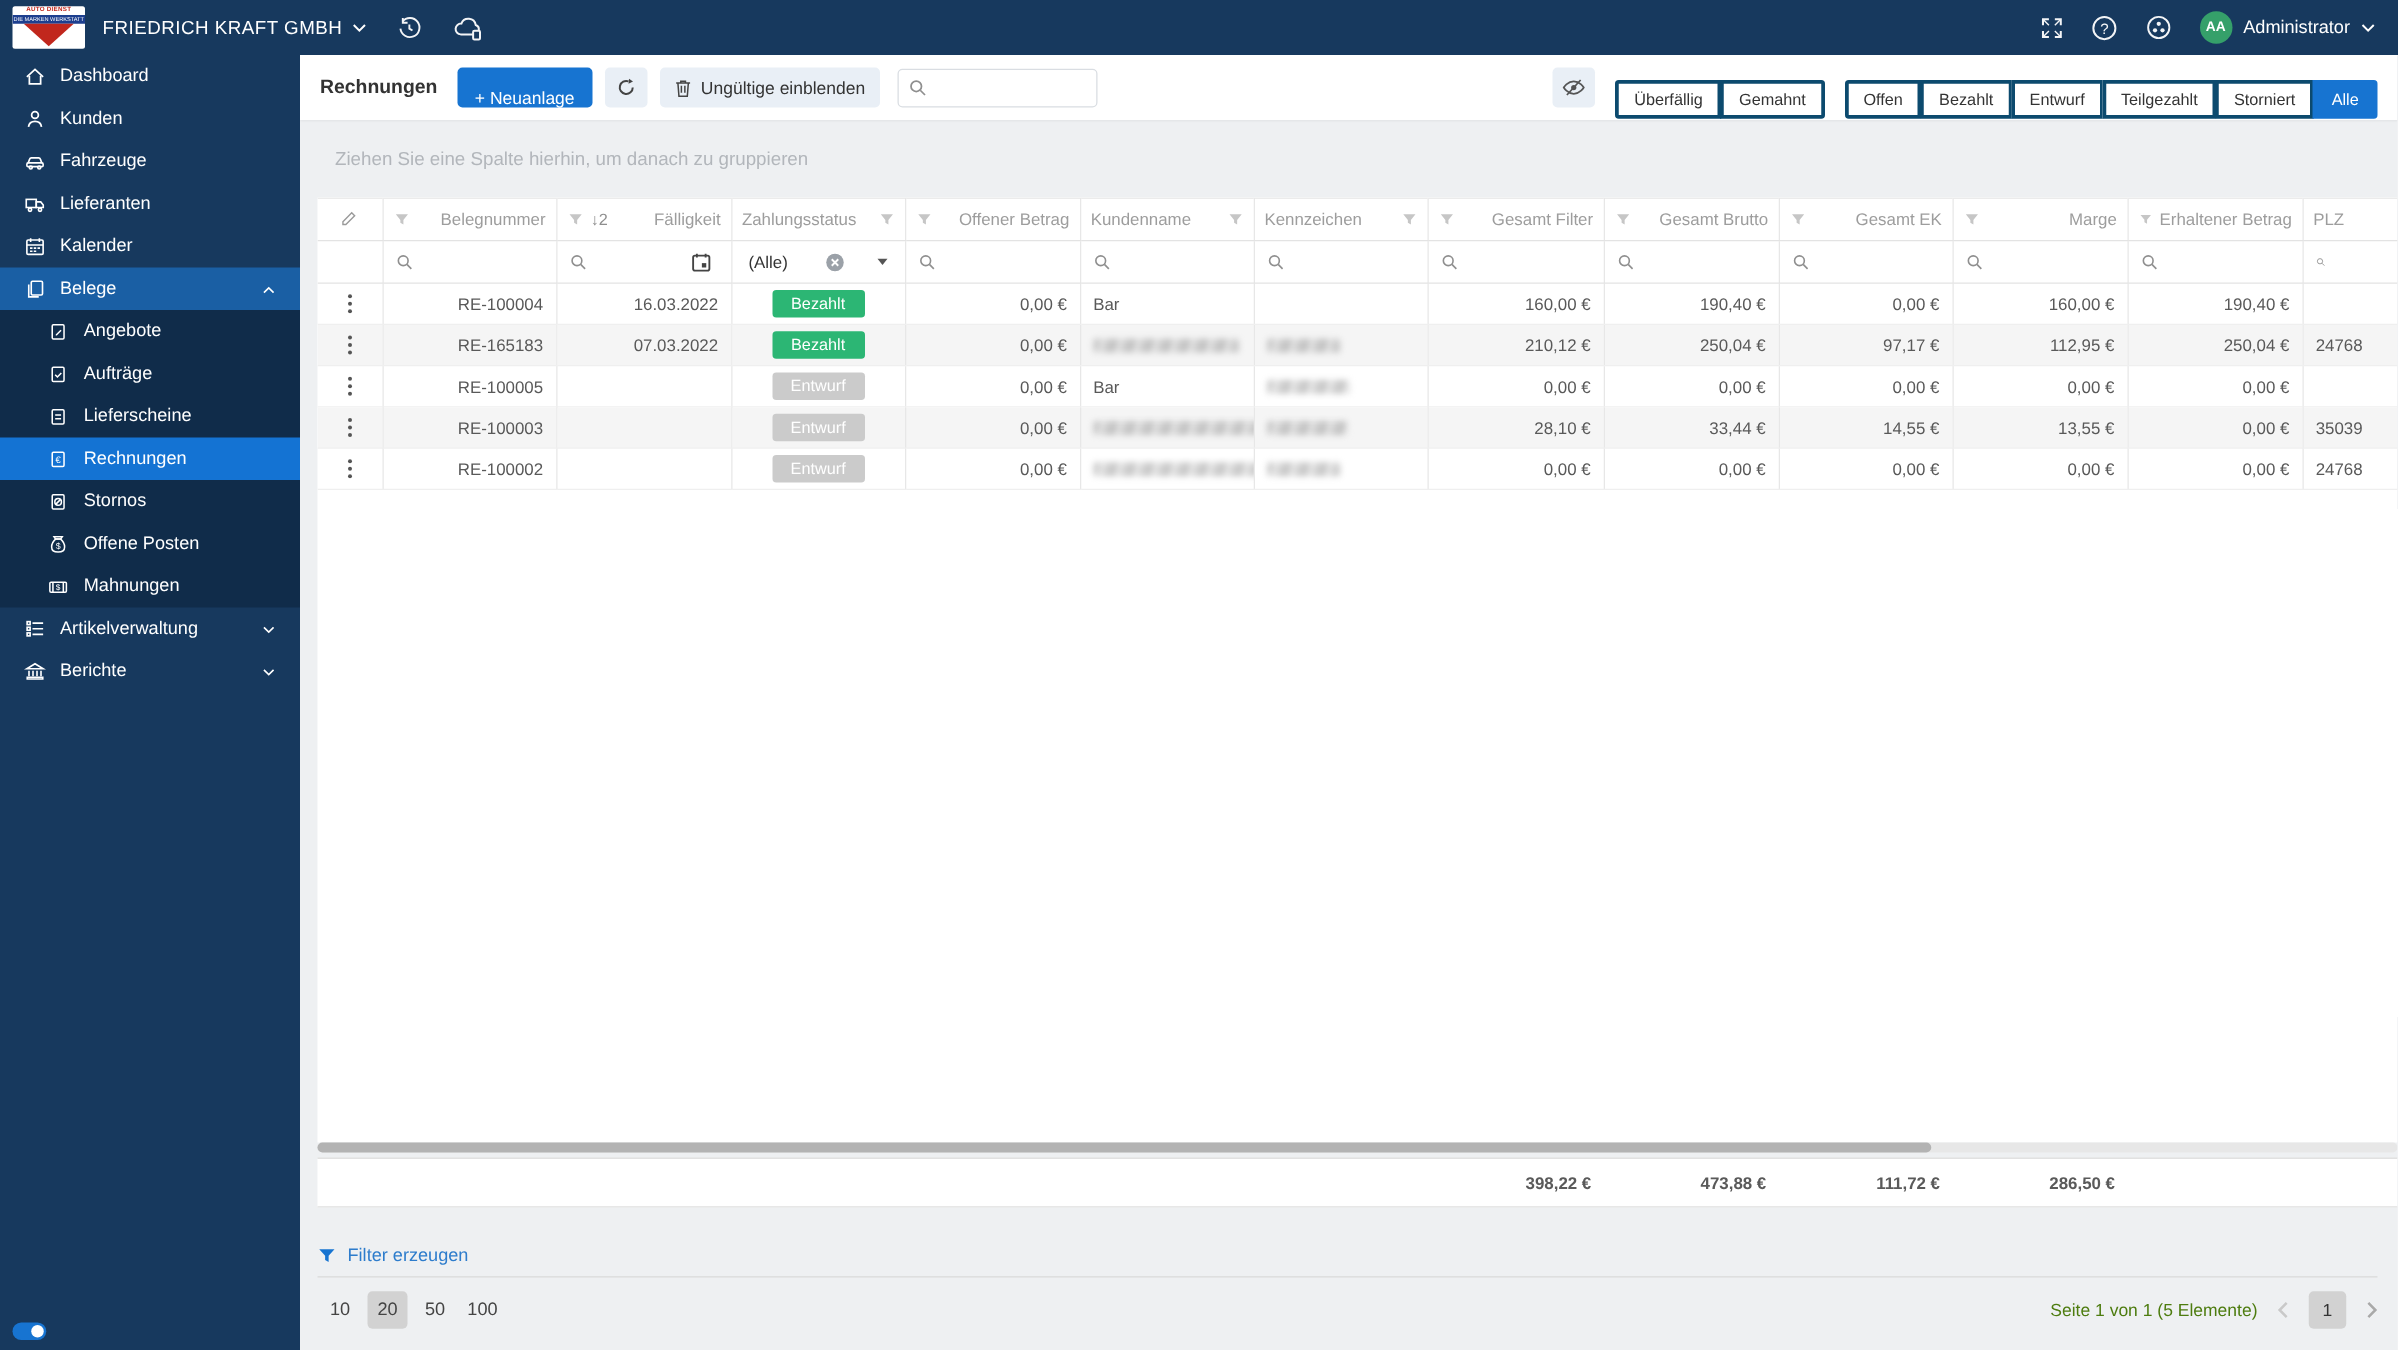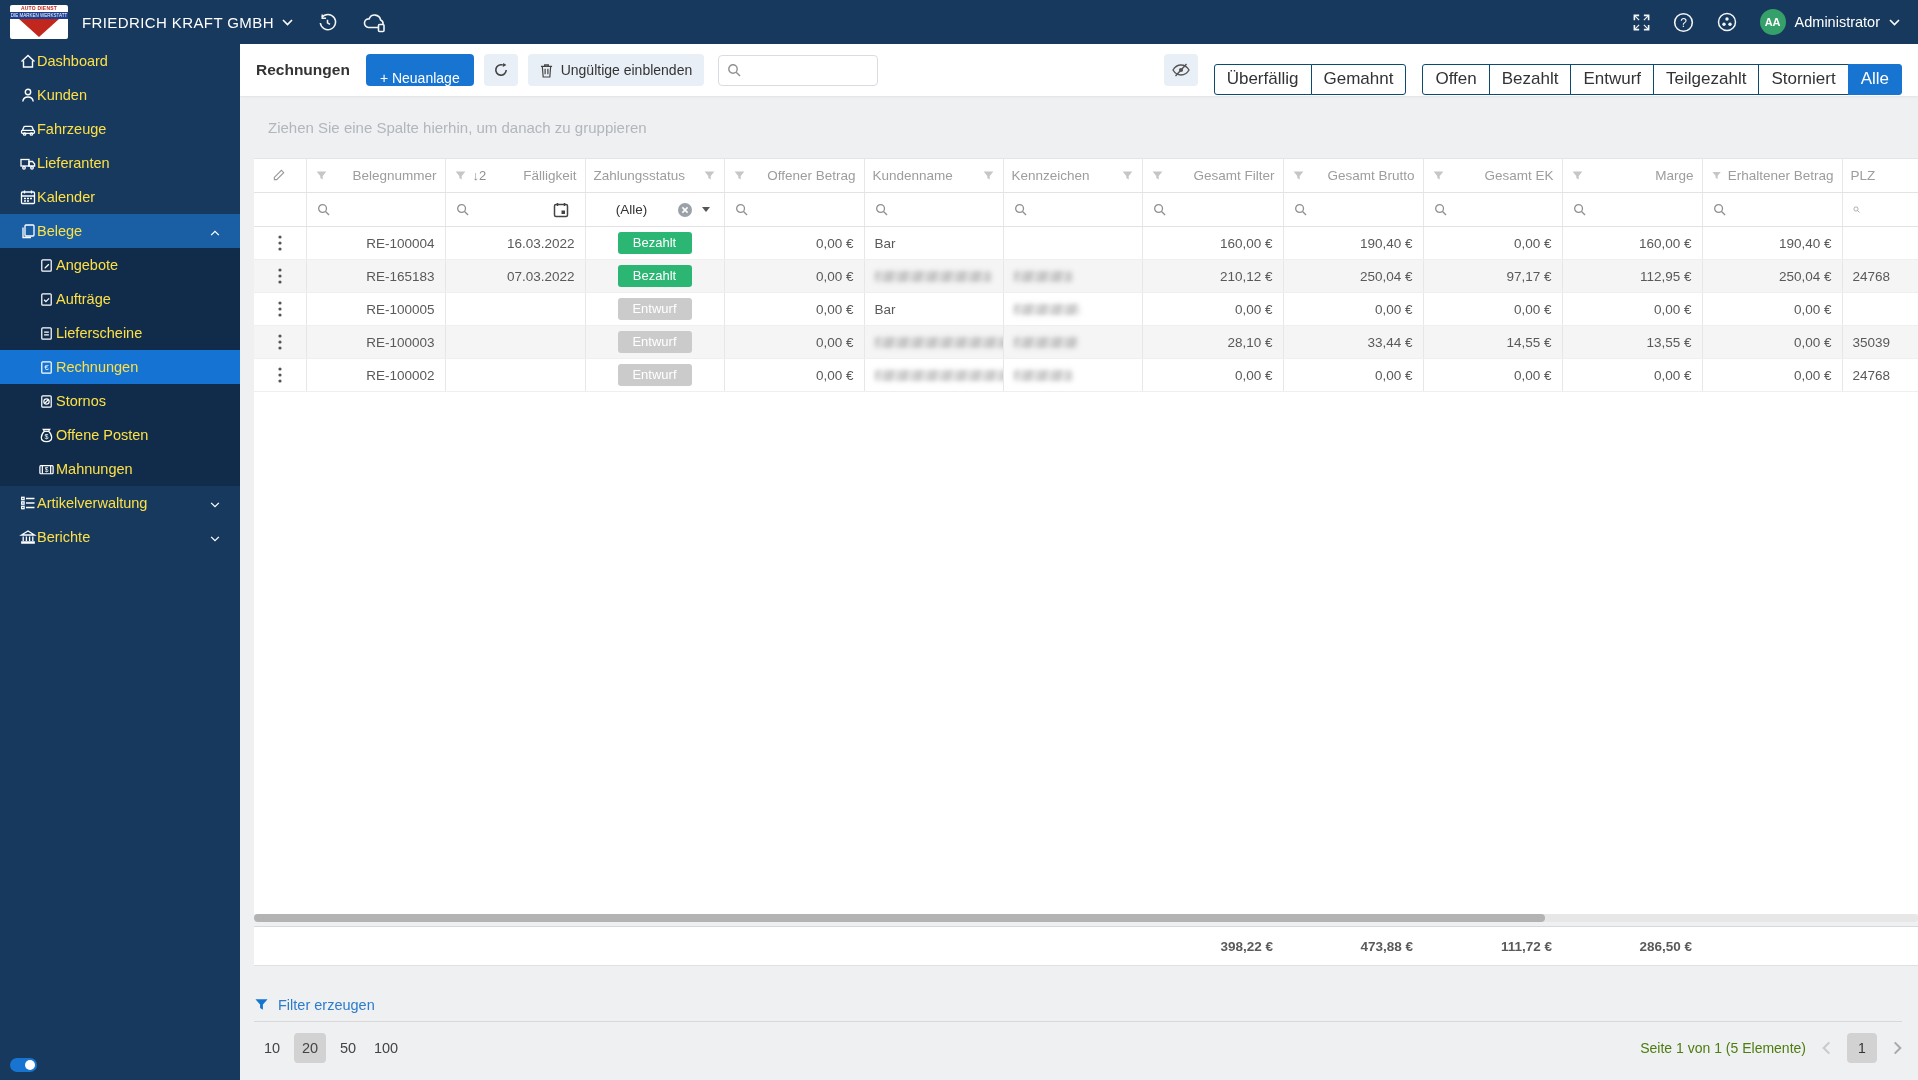--- a/index.html
+++ b/index.html
@@ -19,22 +19,22 @@
   .tb-iconbtn { background:none; border:none; color:#fff; margin-left:24px; cursor:pointer;
     display:flex; align-items:center; opacity:.95; }
   .tb-spacer { flex:1; }
   .tb-right { display:flex; align-items:center; gap:22px; padding-right:18px; }
   .avatar { width:26px; height:26px; border-radius:50%; background:#35A06A; color:#fff;
     font-size:11px; font-weight:bold; display:flex; align-items:center; justify-content:center; }
   .user { display:flex; align-items:center; gap:9px; cursor:pointer; font-size:14.5px; }
 
   
   .sidebar { position:fixed; top:44px; left:0; width:240px; bottom:0; background:#17395E; z-index:20; }
-  .nav-item { height:34px; display:flex; align-items:center; padding-left:18px; 
-    color:#fde047; font-size:14.5px; cursor:pointer; position:relative; }
+  .nav-item { height:34px; display:flex; align-items:center; padding-left:18px; gap:11px;
+    color:#ffffff; font-size:14.5px; cursor:pointer; position:relative; }
   .nav-item .nic { width:19px; display:flex; justify-content:center; }
   .nav-item .chev { position:absolute; right:20px; }
   .nav-item.parent-active { background:#1A5FA4; }
   .submenu { background:#102C4A; }
   .submenu .nav-item { padding-left:37px; }
   .submenu .nav-item.active { background:#1473D3; }
   .sidebar-toggle { position:absolute; left:10px; bottom:8px; width:27px; height:14px;
     background:#1774D1; border-radius:8px; cursor:pointer; }
   .sidebar-toggle .knob { position:absolute; right:2px; top:2px; width:10px; height:10px;
     background:#fff; border-radius:50%; }
@@ -48,43 +48,43 @@
     padding:16px 14px; font-size:14px; cursor:pointer; font-family:inherit; }
   .btn-light { height:32px; background:#E9EFF6; color:#333; border:none; border-radius:4px;
     padding:0 12px; font-size:14px; display:flex; align-items:center; gap:8px; cursor:pointer;
     margin-left:10px; font-family:inherit; }
   .btn-light.sq { width:34px; justify-content:center; padding:0; }
   .searchbox { margin-left:14px; width:160px; height:31px; border:1px solid #D9DDE2; border-radius:4px;
     background:#fff; display:flex; align-items:center; padding:0 8px; gap:7px; }
   .searchbox input { border:none; outline:none; width:110px; font-size:14px; font-family:inherit; background:transparent;}
   .tspacer { flex:1; }
   .seg-group { display:flex; margin-left:16px; }
-  .seg-btn { height:31px; background:#fff; border:1px solid #0c4a6e; margin-left:-1px;
-    padding:0 12px; font-size:17px; color:#333; cursor:pointer; font-family:inherit;margin-top:18px; }
+  .seg-btn { height:31px; background:#fff; border:3px solid #0c4a6e; margin-left:-1px;
+    padding:0 12px; font-size:13px; color:#333; cursor:pointer; font-family:inherit;margin-top:18px; }
   .seg-group .seg-btn:first-child { border-radius:3px 0 0 3px; margin-left:0; }
   .seg-group .seg-btn:last-child { border-radius:0 3px 3px 0; }
   .seg-btn.active { background:#1774D1; border-color:#1774D1; color:#fff; }
 
   .group-panel { height:62px; display:flex; align-items:center; padding-left:28px;
     color:#b2b6bb; font-size:15px; }
 
   
   .grid-wrap { margin-left:14px; background:#fff; height:756px; overflow:hidden; }
   table.grid { border-collapse:collapse; table-layout:fixed; width:1664px; border-top:1px solid #e5e5e5; }
   table.grid th, table.grid td { border-right:1px solid #e7e7e7; overflow:hidden; white-space:nowrap; }
   table.grid thead th { height:34px; font-weight:normal; color:#9d9d9d; font-size:13.5px;
     border-bottom:1px solid #e3e3e3; padding:0 8px; cursor:pointer; }
   .hcell { display:flex; align-items:center; gap:6px; }
   .hcell .ht-r { flex:1; text-align:right; }
   .hcell .ht-l { flex:1; text-align:left; }
   .sortind { color:#8e8e8e; font-size:13px; }
   tr.filterrow th { height:34px; border-bottom:1px solid #e3e3e3; }
   .fcell { display:flex; align-items:center; gap:8px; padding:0 2px; }
   .fcell input { border:none; outline:none; flex:1; width:40px; font-size:13px; background:transparent; font-family:inherit;}
-  .statusflt { display:flex; align-items:center; gap:9px; font-size:13.5px; color:#333; width:100%; padding:0 2px; }
+  .statusflt { display:flex; align-items:center; gap:26px; font-size:13.5px; color:#333; width:100%; padding:0 2px; }
   .statusflt .lbl { flex:1; }
   .caret { width:0; height:0; border-left:4.5px solid transparent; border-right:4.5px solid transparent;
     border-top:5px solid #555; margin-right:4px; cursor:pointer; }
   table.grid tbody td { height:33px; border-bottom:1px solid #efefef; font-size:13.5px; color:#595959; padding:0 10px; }
   table.grid tbody tr.alt { background:#f5f5f5; }
   td.num { text-align:right; }
   td.c-edit { text-align:center; padding:0; }
   td.c-status { text-align:center; }
   .kebab { display:inline-flex; padding:4px 8px; cursor:pointer; }
   .badge { display:inline-block; width:74px; line-height:22px; border-radius:3px; color:#fff;

